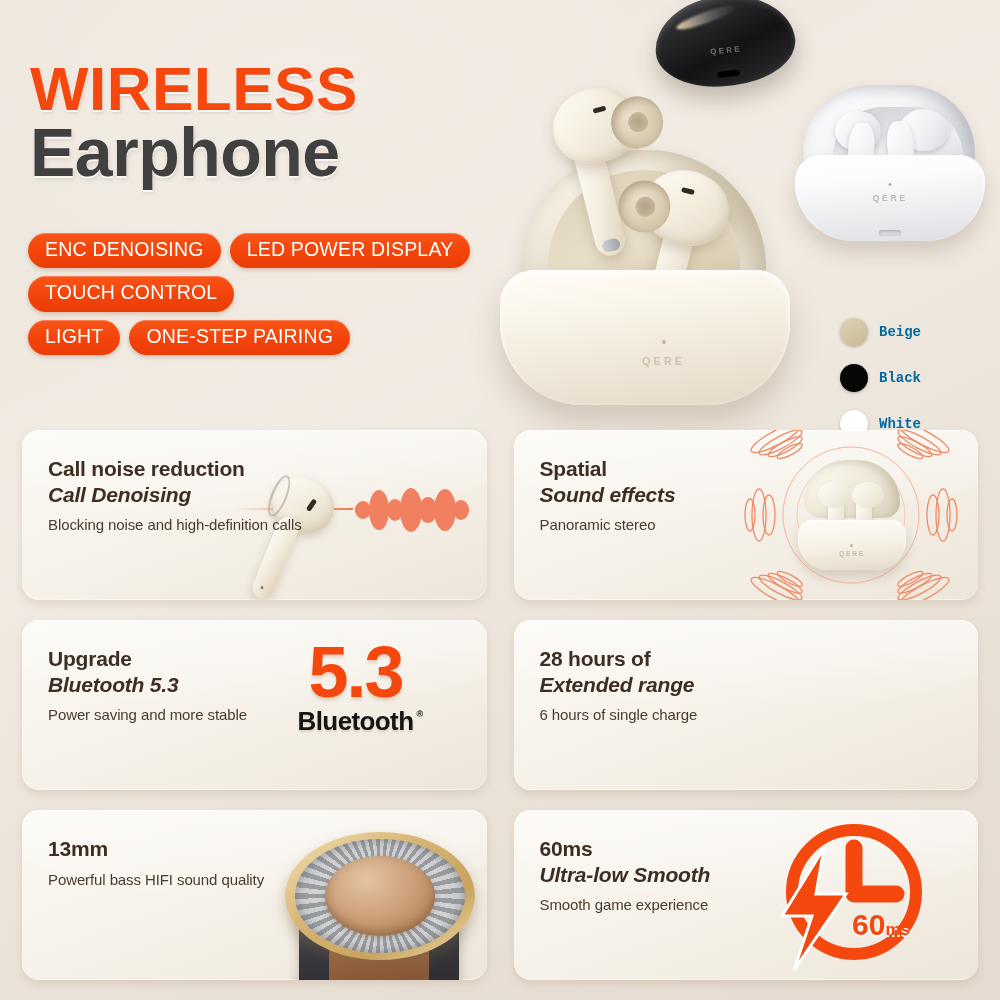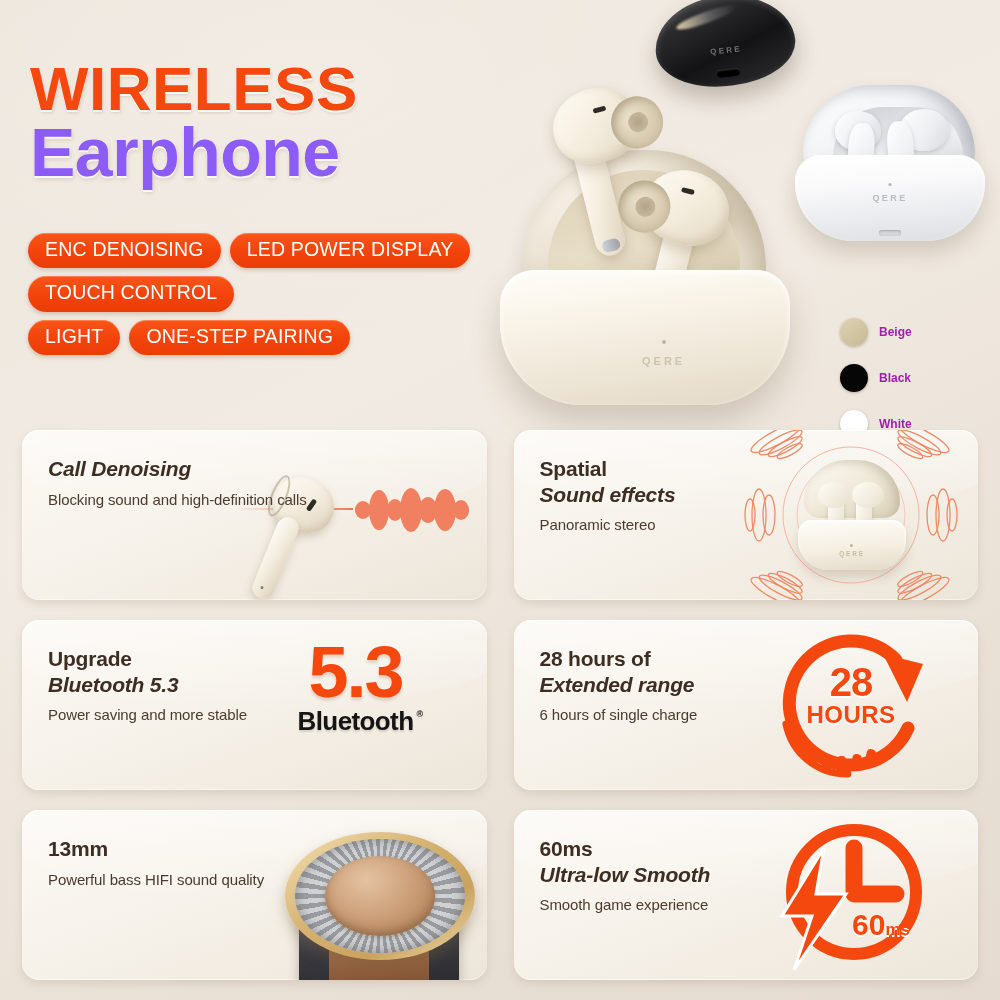--- a/index.html
+++ b/index.html
@@ -16,40 +16,40 @@
 
   
   .hero-title{ position:absolute; left:30px; top:60px; width:470px; }
   .t-wireless{
     font-size:62px; line-height:0.92; font-weight:800; letter-spacing:0.5px;
     color:#f4480f;
     text-shadow:0 2px 0 rgba(255,255,255,.85), 1px 3px 3px rgba(120,80,50,.18);
   }
   .t-earphone{
     font-size:68px; line-height:0.98; font-weight:800; letter-spacing:-0.5px;
-    color:#8b5cf6; margin-top:2px;
+    color:#404040; margin-top:2px;
     text-shadow:0 2px 0 rgba(255,255,255,.8), 1px 3px 4px rgba(120,80,50,.18);
   }
 
   .pill-rows{ position:absolute; left:28px; top:233px; width:500px; }
   .pill-row{ display:flex; gap:9px; margin-bottom:8px; }
   .pill{
     background:linear-gradient(180deg,#fa5518 0%, #f2430a 55%, #ea3d06 100%);
     color:#fff; border-radius:22px; padding:6px 17px 8px 17px;
     font-size:19.5px; font-weight:400; letter-spacing:0.2px; white-space:nowrap;
     box-shadow:0 2px 4px rgba(150,70,30,.28), inset 0 1px 0 rgba(255,255,255,.25);
     line-height:1.1;
   }
 
   
   .swatches{ position:absolute; left:840px; top:318px; }
   .sw-row{ display:flex; align-items:center; gap:11px; margin-bottom:18px; }
   .sw-dot{ width:28px; height:28px; border-radius:50%;
            box-shadow:0 1px 3px rgba(90,60,35,.35); flex:none; }
-  .sw-label{ font-size:12px; font-weight:700; color:#a21caf; }
+  .sw-label{ font-size:14px; font-weight:700; color:#0369a1;font-family:Liberation Mono, monospace; }
 
   
   .hero-art{ position:absolute; left:470px; top:-10px; width:540px; height:430px; }
 
   .case-black{
     position:absolute; left:185px; top:6px; width:140px; height:90px;
     border-radius:50% 50% 48% 48% / 56% 56% 44% 44%;
     background:linear-gradient(158deg,#4a4a4c 0%,#2b2b2d 26%,#131315 58%,#232325 82%,#3a3a3c 100%);
     box-shadow:0 12px 22px rgba(70,50,35,.28), inset 0 2px 6px rgba(255,255,255,.18);
     transform:rotate(-6deg);
@@ -311,22 +311,23 @@
       <span class="sw-label">White</span>
     </div>
   </div>
 
   <div class="cards">
 
     <div class="row">
 
       <div class="card">
         <div class="card-txt">
+          <div class="c-h1">Call noise reduction</div>
           <div class="c-h2">Call Denoising</div>
-          <div class="c-sub">Blocking sound and high-definition calls</div>
+          <div class="c-sub">Blocking noise and high-definition calls</div>
         </div>
         <div class="art">
           <div class="c1-line" style="left:-4px; top:78px; width:120px;"></div>
           <div class="c1-bud">
             <div class="c1-head"></div>
             <div class="c1-ring"></div>
             <div class="c1-slot"></div>
             <div class="c1-stem"></div>
             <div class="c1-dot"></div>
           </div>
@@ -419,40 +420,20 @@
           </div>
         </div>
       </div>
 
       <div class="card">
         <div class="card-txt">
           <div class="c-h1">28 hours of</div>
           <div class="c-h2">Extended range</div>
           <div class="c-sub">6 hours of single charge</div>
         </div>
-        <div class="art">
-          <div class="hr">
-            <svg width="190" height="150" viewBox="0 0 190 150">
-              <path d="M140 28 A62 62 0 1 0 152 96" fill="none" stroke="#f4480f" stroke-width="13" stroke-linecap="round"></path>
-              <path d="M127 22 l40 10 -16 38 z" fill="#f4480f"></path>
-              <g fill="#f4480f">
-                <rect x="52" y="117" width="9" height="15" rx="4" transform="rotate(-14 56 124)"></rect>
-                <rect x="66" y="122" width="9" height="16" rx="4" transform="rotate(-7 70 130)"></rect>
-                <rect x="81" y="124" width="9" height="16" rx="4"></rect>
-                <rect x="96" y="122" width="9" height="16" rx="4" transform="rotate(7 100 130)"></rect>
-                <rect x="110" y="117" width="9" height="15" rx="4" transform="rotate(14 114 124)"></rect>
-              </g>
-              <path d="M30 92 A62 62 0 0 0 92 142" fill="none" stroke="#f4480f" stroke-width="7" stroke-linecap="round"></path>
-            </svg>
-            <div style="position:absolute; left:46px; top:32px; width:98px; text-align:center;">
-              <div style="font-size:40px;font-weight:800;color:#f4480f;line-height:0.92;letter-spacing:-1px;text-shadow:0 2px 0 #fff;">28</div>
-              <div style="font-size:24px;font-weight:800;color:#f4480f;letter-spacing:0.5px;text-shadow:0 2px 0 #fff;">HOURS</div>
-            </div>
-          </div>
-        </div>
       </div>
     </div>
 
     <div class="row">
 
       <div class="card">
         <div class="card-txt">
           <div class="c-h1">13mm</div>
           <div class="c-sub">Powerful bass HIFI sound quality</div>
         </div>

